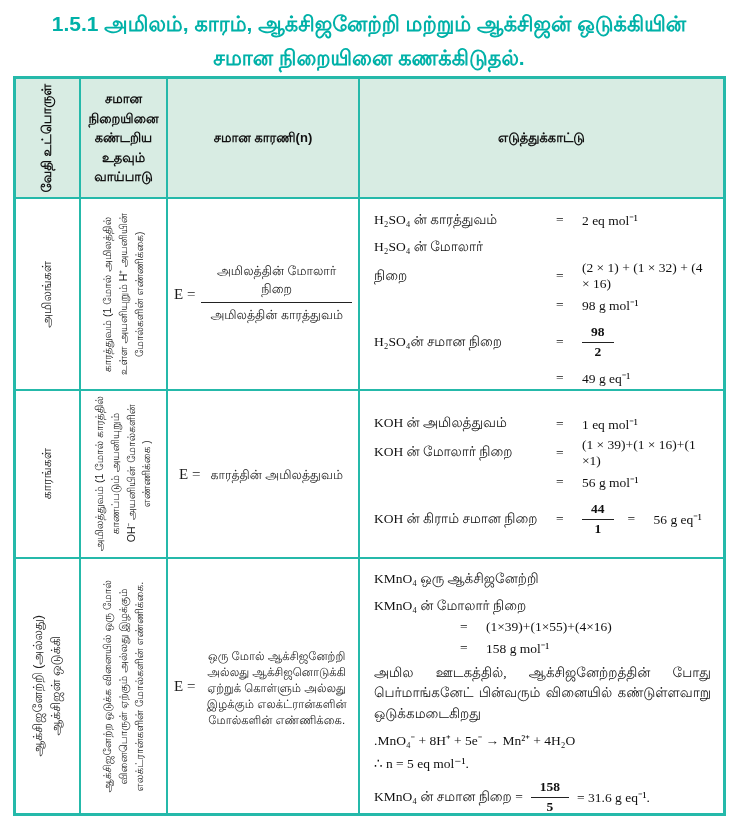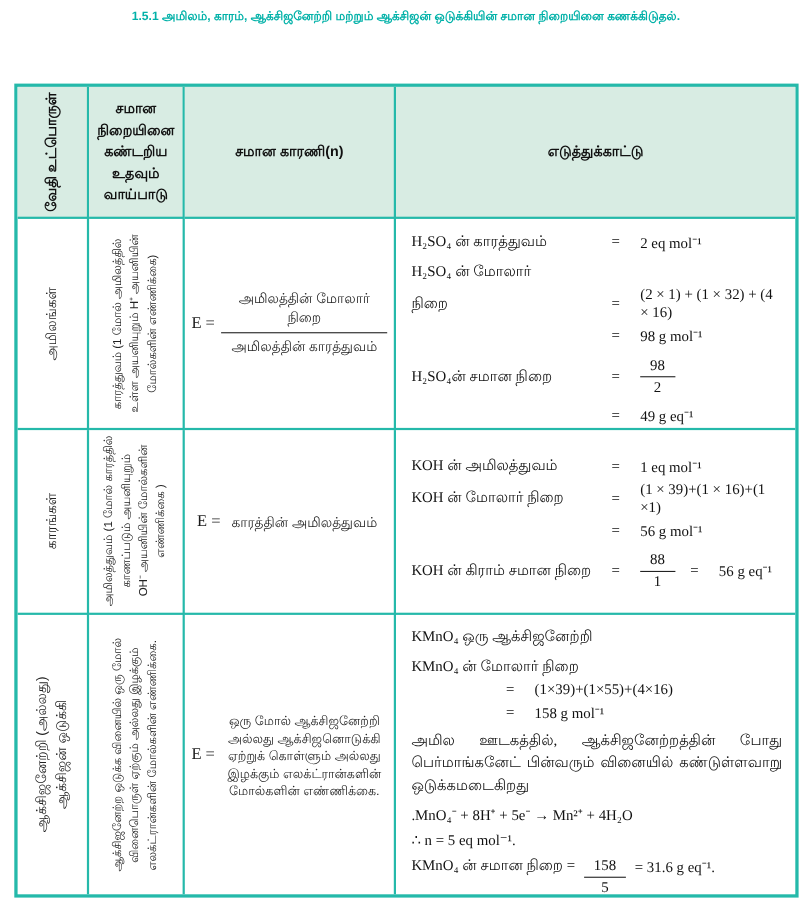--- a/index.html
+++ b/index.html
@@ -1,20 +1,20 @@
 <!DOCTYPE html>
 <html><head>
 <meta charset="utf-8">
 <style>
   html,body{margin:0;padding:0;background:#ffffff;}
   body{width:738px;height:832px;position:relative;font-family:"Liberation Sans",sans-serif;color:#1a1a1a;-webkit-font-smoothing:antialiased;}
 
   .page-title{
     position:absolute;top:7px;left:24px;right:24px;
-    text-align:center;font-weight:bold;font-size:11px;line-height:1.6;
+    text-align:center;font-weight:bold;font-size:21px;line-height:1.6;
     color:#00b1a8;
   }
 
   .eq-table{
     position:absolute;left:13px;top:76px;width:713px;height:740px;
     display:grid;
     grid-template-columns:65px 87px 192px 1fr;
     grid-template-rows:120px 192px 168px 1fr;
     border:3px solid #25b9aa;
     box-sizing:border-box;
@@ -51,27 +51,27 @@
 
   
   .excell{flex-direction:column;align-items:stretch;justify-content:flex-start;
     font-family:"Liberation Serif",serif;font-size:13.5px;color:#111;padding:10px 12px 6px 14px;}
   .excell.center-v{justify-content:center;}
   .exline{display:flex;align-items:center;margin:2px 0;}
   .exlabel{width:182px;flex:none;}
   .exeq{width:26px;flex:none;}
   .exval{flex:1;}
   .indent{width:86px;flex:none;}
-  .ifrac{display:inline-block;vertical-align:middle;text-align:center;line-height:1.25;}
+  .ifrac{display:inline-block;vertical-align:middle;text-align:center;line-height:1.25;font-weight:bold;}
   .ifrac .n{display:block;border-bottom:1.4px solid #222;padding:0 9px 1px;}
   .ifrac .d{display:block;padding-top:1px;}
   .gap-after{margin-bottom:8px;}
   .para{text-align:justify;line-height:1.5;margin:4px 0 4px;}
   .rxn{margin:3px 0;}
-  .finline{display:flex;align-items:flex-start;margin-top:4px;}
+  .finline{display:flex;align-items:center;margin-top:4px;}
   .finline .lbl{margin-right:8px;}
   .finline .tail{margin-left:8px;}
   .mt6{margin-top:6px;}
 </style>
 </head>
 <body>
 
 <div class="page-title">1.5.1 அமிலம், காரம், ஆக்சிஜனேற்றி மற்றும் ஆக்சிஜன் ஒடுக்கியின் சமான நிறையினை கணக்கிடுதல்.</div>
 
 <div class="eq-table">
@@ -168,21 +168,21 @@
     </div>
     <div class="exline gap-after">
       <span class="exlabel"></span>
       <span class="exeq">=</span>
       <span class="exval">56 g mol⁻¹</span>
     </div>
     <div class="exline">
       <span class="exlabel">KOH ன் கிராம் சமான நிறை</span>
       <span class="exeq">=</span>
       <span class="ifrac">
-        <span class="n">88</span>
+        <span class="n">44</span>
         <span class="d">1</span>
       </span>
       <span class="exeq" style="margin-left:14px;">=</span>
       <span>56 g eq⁻¹</span>
     </div>
   </div>
 
   <div class="cell last-row">
     <span class="vert cat">ஆக்சிஜனேற்றி  (அல்லது)
 ஆக்சிஜன் ஒடுக்கி</span>

